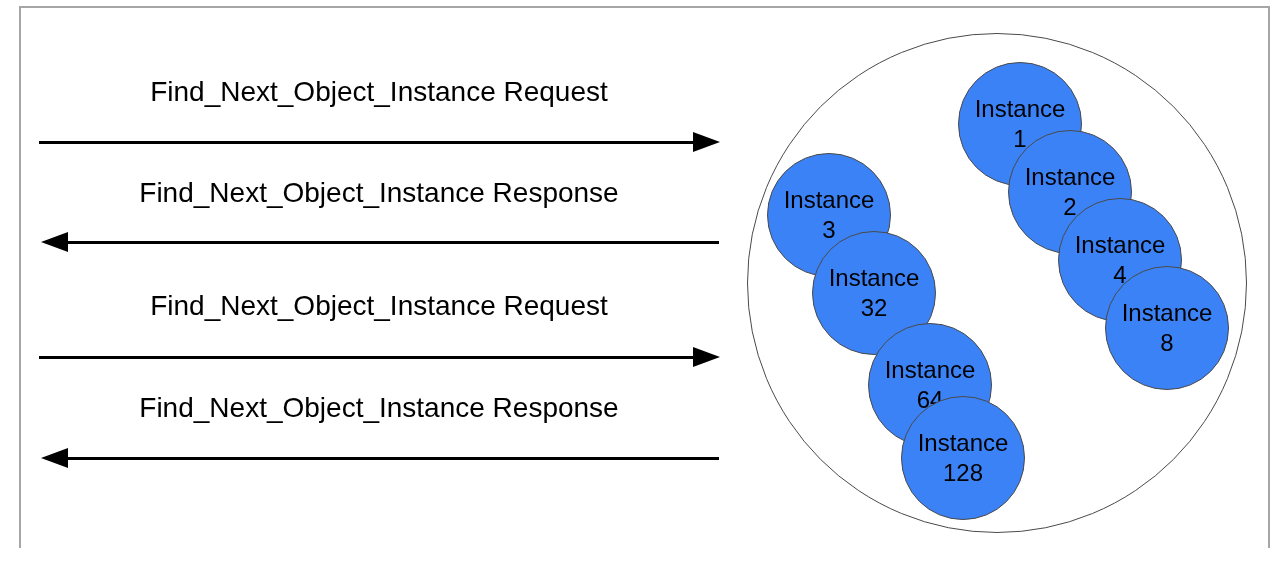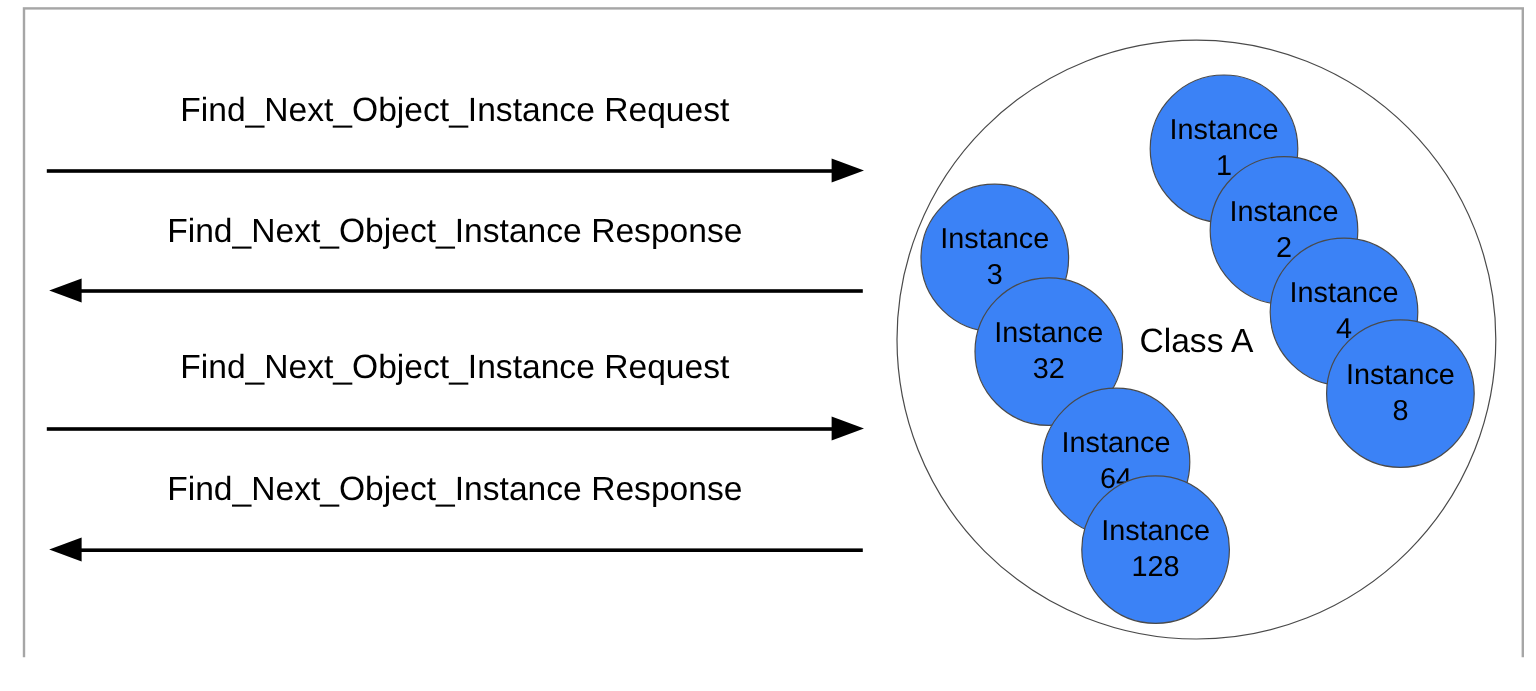--- a/index.html
+++ b/index.html
@@ -139,21 +139,20 @@
   <div class="arrow-shaft shaft-right shaft-3"></div>
   <div class="arrow-head head-right head-3"></div>
 
   <div class="msg-label lbl-4">
     <div>Find_Next_Object_Instance Response</div>
   </div>
   <div class="arrow-shaft shaft-left shaft-4"></div>
   <div class="arrow-head head-left head-4"></div>
 
   <div class="big-circle"></div>
-  <div class="class-label">Class A</div>
 
   <div class="inst inst-1">
     <div>Instance</div>
     <div>1</div>
   </div>
   <div class="inst inst-2">
     <div>Instance</div>
     <div>2</div>
   </div>
   <div class="inst inst-4">

